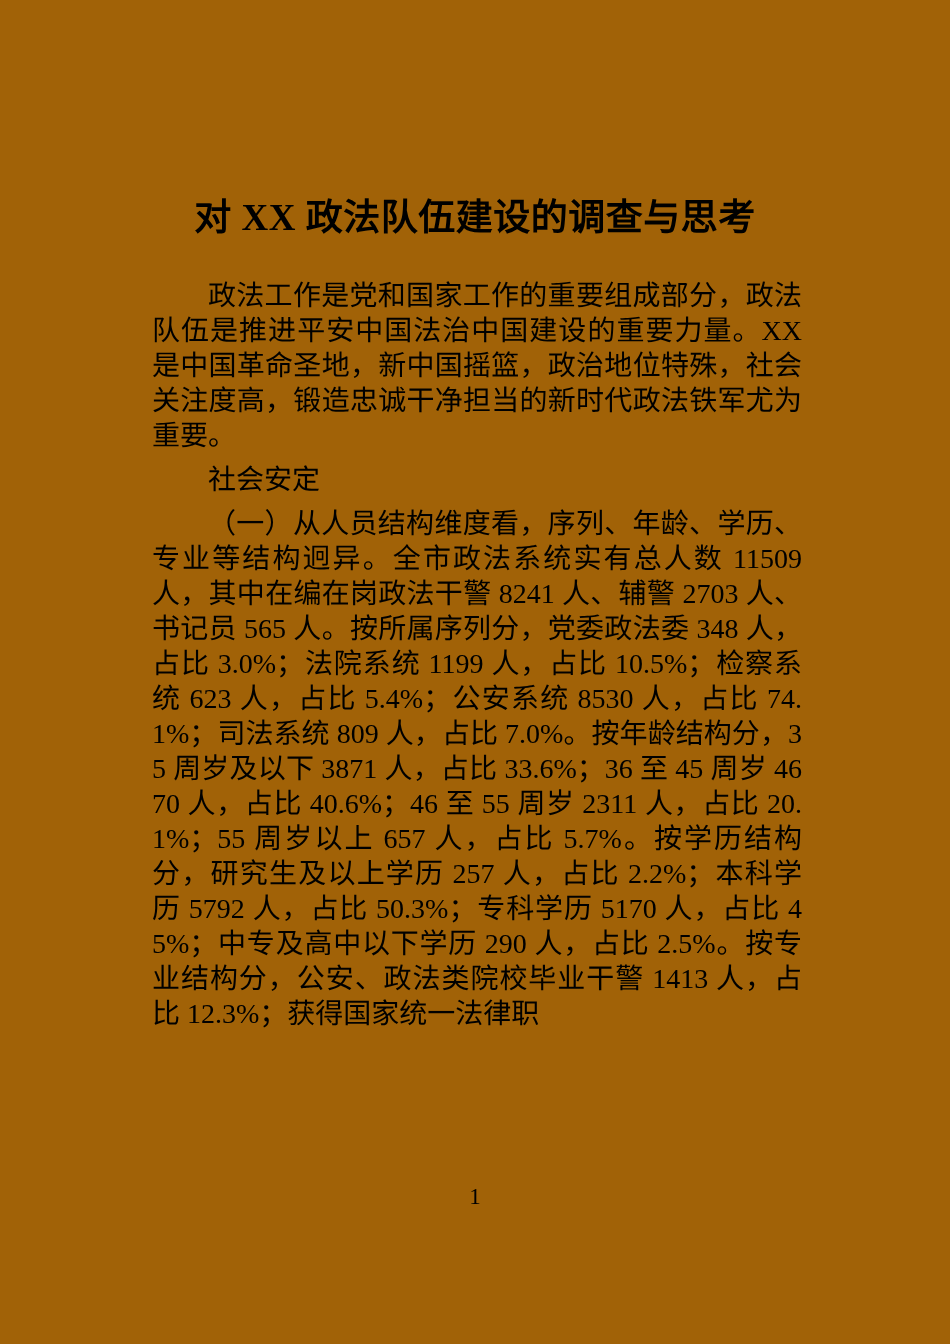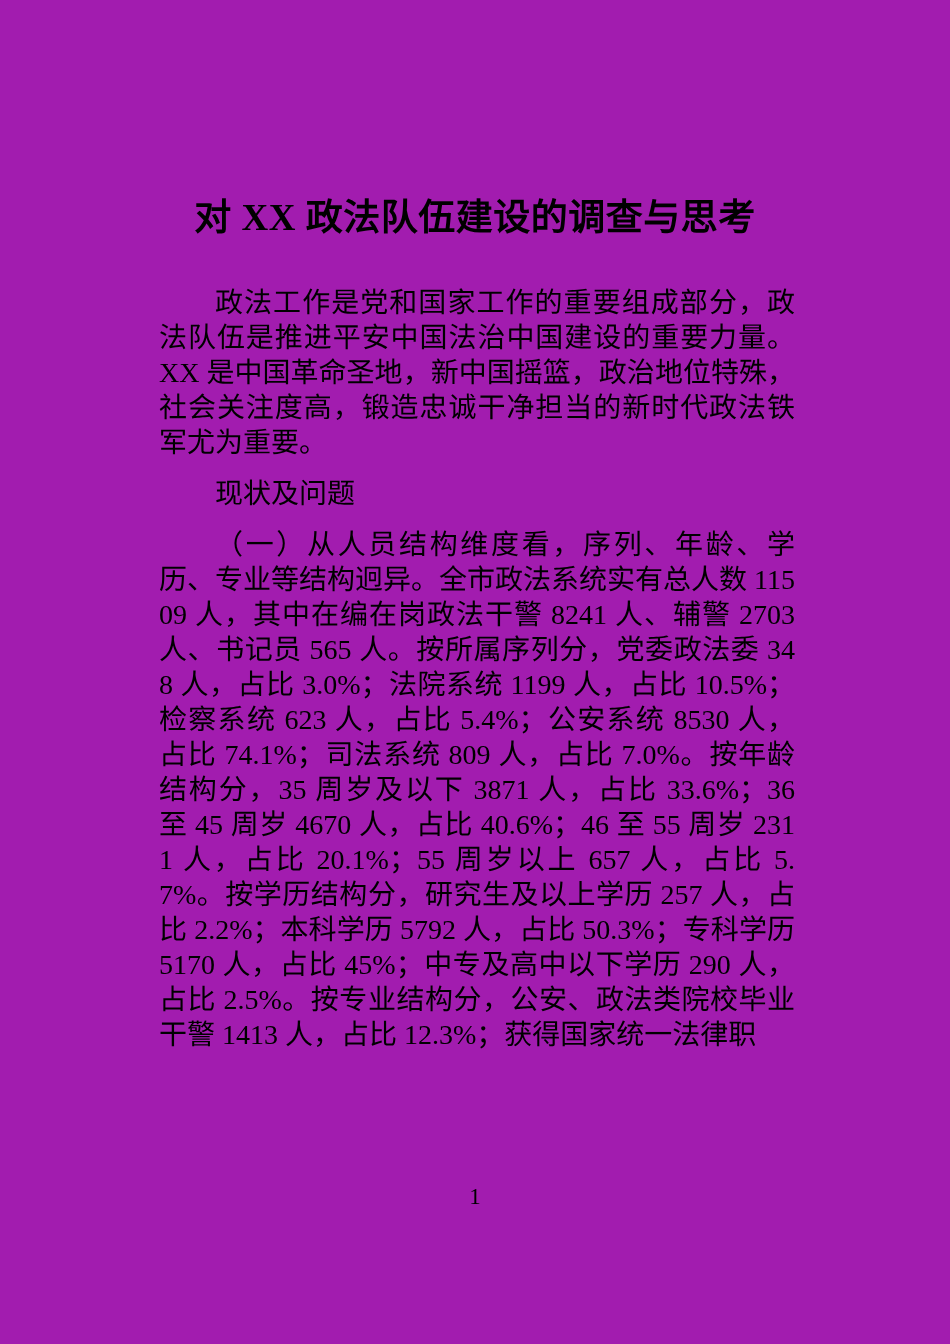--- a/index.html
+++ b/index.html
@@ -5,21 +5,21 @@
 <style>
   html, body {
     margin: 0;
     padding: 0;
     background: #ffffff;
   }
   .page {
     position: relative;
     width: 950px;
     height: 1344px;
-    background: #a21caf;
+    background: #a16207;
     overflow: hidden;
     color: #000000;
     font-family: "Liberation Serif", serif;
   }
   .doc-title {
     position: absolute;
     top: 170px;
     left: 0;
     width: 950px;
     text-align: center;
@@ -33,21 +33,21 @@
     position: absolute;
     top: 269px;
     left: 143px;
     width: 668px;
     font-size: 28px;
     line-height: 35px;
     text-align: justify;
     text-justify: inter-ideograph;
   }
   .doc-body p {
-    margin: 16px;
+    margin: 9px;
     padding: 0;
     text-indent: 2em;
     word-break: break-all;
   }
   .page-number {
     position: absolute;
     top: 1183px;
     left: 0;
     width: 950px;
     text-align: center;
@@ -57,19 +57,19 @@
 </style>
 </head>
 <body>
 
 <div class="page">
 
   <h1 class="doc-title">对 XX 政法队伍建设的调查与思考</h1>
 
   <div class="doc-body">
     <p>政法工作是党和国家工作的重要组成部分，政法队伍是推进平安中国法治中国建设的重要力量。XX 是中国革命圣地，新中国摇篮，政治地位特殊，社会关注度高，锻造忠诚干净担当的新时代政法铁军尤为重要。</p>
-    <p>现状及问题</p>
+    <p>社会安定</p>
     <p>（一）从人员结构维度看，序列、年龄、学历、专业等结构迥异。全市政法系统实有总人数 11509 人，其中在编在岗政法干警 8241 人、辅警 2703 人、书记员 565 人。按所属序列分，党委政法委 348 人，占比 3.0%；法院系统 1199 人，占比 10.5%；检察系统 623 人，占比 5.4%；公安系统 8530 人，占比 74.1%；司法系统 809 人，占比 7.0%。按年龄结构分，35 周岁及以下 3871 人，占比 33.6%；36 至 45 周岁 4670 人，占比 40.6%；46 至 55 周岁 2311 人，占比 20.1%；55 周岁以上 657 人，占比 5.7%。按学历结构分，研究生及以上学历 257 人，占比 2.2%；本科学历 5792 人，占比 50.3%；专科学历 5170 人，占比 45%；中专及高中以下学历 290 人，占比 2.5%。按专业结构分，公安、政法类院校毕业干警 1413 人，占比 12.3%；获得国家统一法律职</p>
   </div>
 
   <div class="page-number">1</div>
 
 </div>
 
 </body></html>

